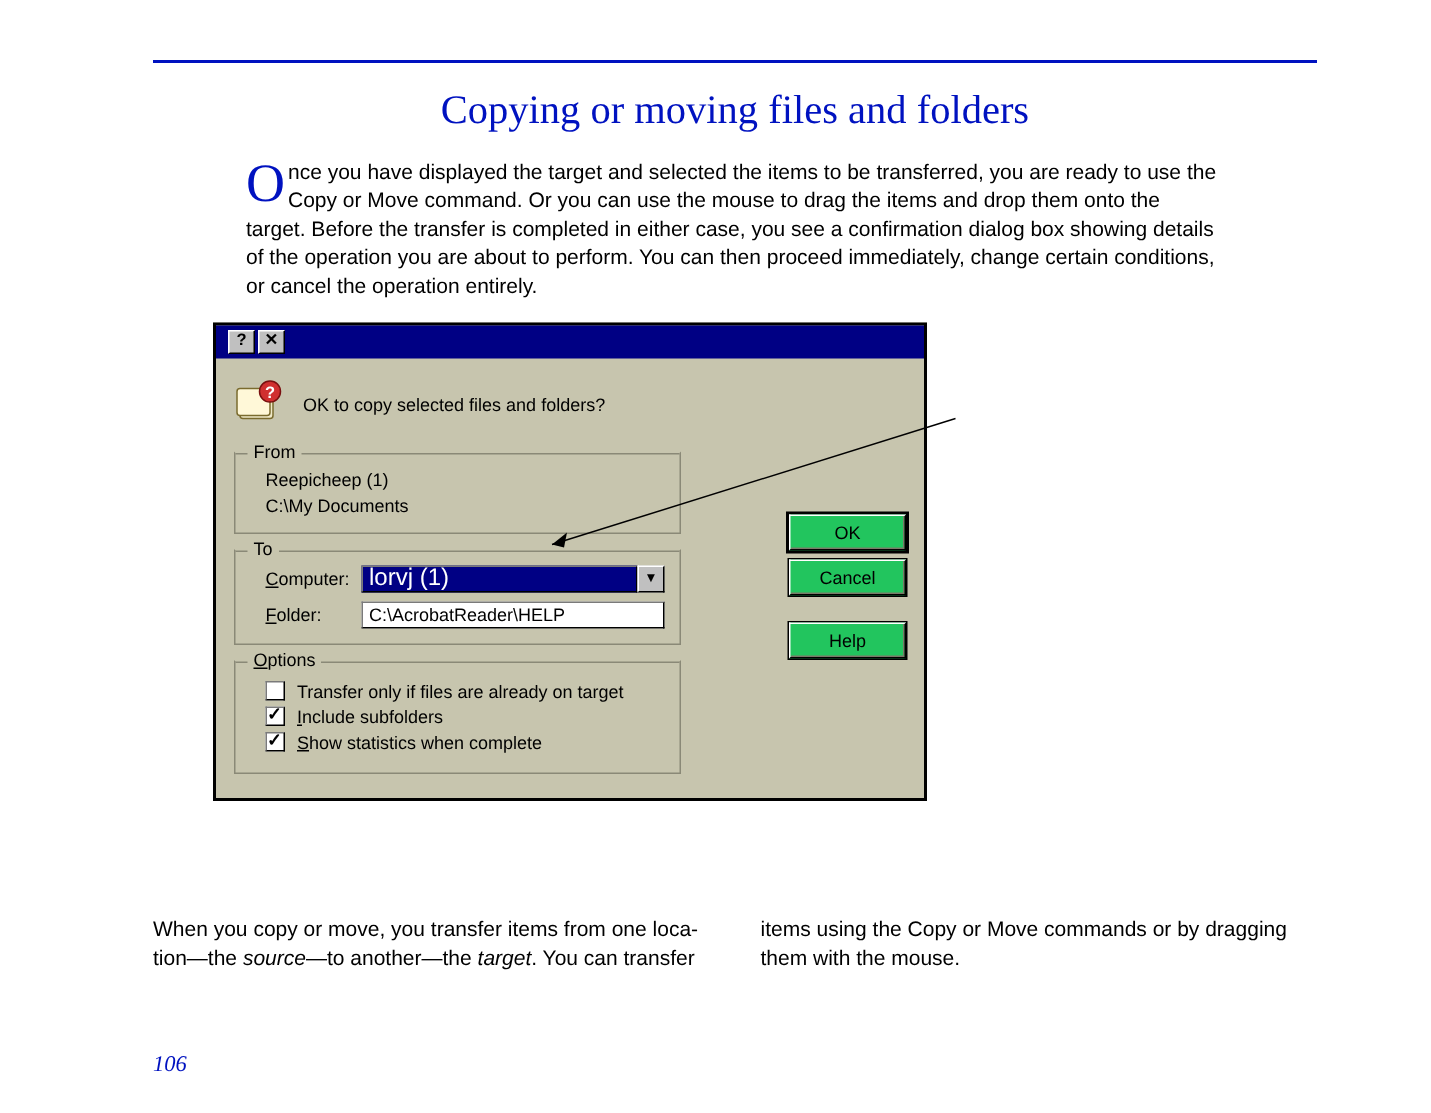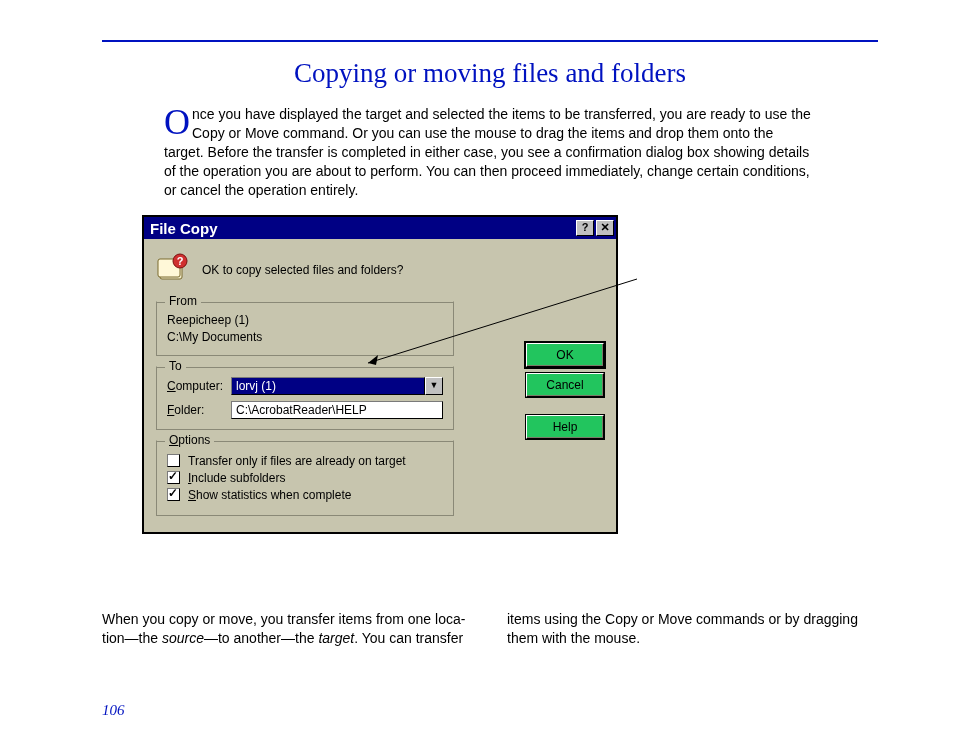--- a/index.html
+++ b/index.html
@@ -122,21 +122,21 @@
     width: 34px;
     height: 34px;
     position: relative;
   }
   .prompt-text { font-size: 12px; }
   .group {
     border: 1px solid #8a8977;
     border-top-color:#fff0;
     position: relative;
     margin: 10px 0 0 0;
-    padding: 10px 10px 10px 10px;
+    padding: 10px 10px 10px 20px;
     width: 298px;
   }
   .group::before {
     content: "";
     position:absolute;
     left:0; right:0; top:0;
     border-top:1px solid #8a8977;
   }
   .group-legend {
     position: absolute;
@@ -155,21 +155,21 @@
     align-items: center;
   }
   .combo-input {
     height: 18px;
     background: #000084;
     color: #fff;
     border: 1px solid #000;
     border-top-color:#7a7a7a;
     border-left-color:#7a7a7a;
     padding: 0 4px;
-    font-size: 12px;
+    font-size: 16px;
     line-height:16px;
     overflow:hidden;
   }
   .combo-btn {
     width: 18px;
     height: 18px;
     background: #c0c0c0;
     border: 1px solid #000;
     border-top-color:#fff;
     border-left-color:#fff;
@@ -266,21 +266,20 @@
   <hr class="hr-top">
   <h1 class="page-title">Copying or moving files and folders</h1>
   <p class="intro">
     <span class="dropcap">O</span><span>nce you have displayed the target and selected the items to be transferred, you are ready to use the Copy or Move command. Or you can use the mouse to drag the items and drop them onto the target. Before the transfer is completed in either case, you see a confirmation dialog box showing details of the operation you are about to perform. You can then proceed immediately, change certain conditions, or cancel the operation entirely.</span>
   </p>
 
   <div class="figure-row">
 
     <div class="dlg">
       <div class="titlebar">
-        <span class="titlebar-text">File Copy</span>
         <div class="titlebar-btn">?</div>
         <div class="titlebar-btn">✕</div>
       </div>
       <div class="dlg-body">
         <div class="prompt-row">
           <div class="prompt-icon">
             <svg width="34" height="34" viewBox="0 0 34 34">
               <rect x="4" y="8" width="22" height="18" rx="2" fill="#efe9c8" stroke="#7a6b2e"></rect>
               <rect x="2" y="6" width="22" height="18" rx="2" fill="#fff8d8" stroke="#7a6b2e"></rect>
               <circle cx="24" cy="8" r="7" fill="#d03030" stroke="#7a1010"></circle>

